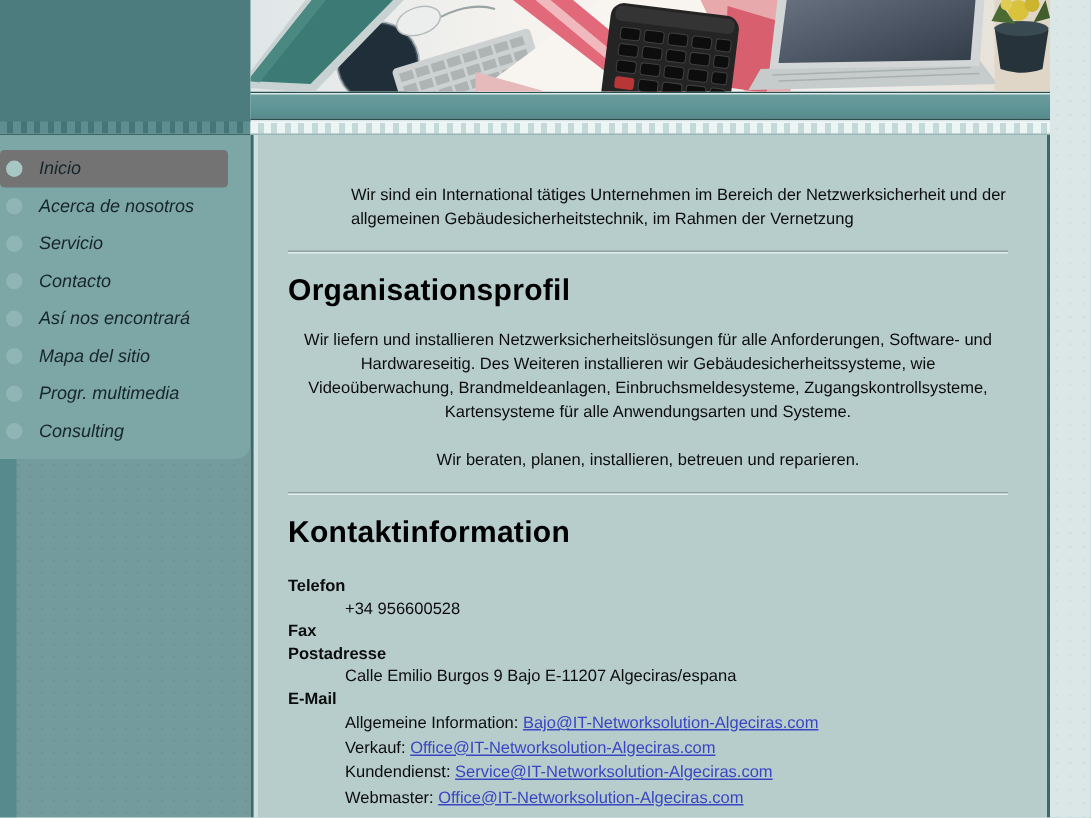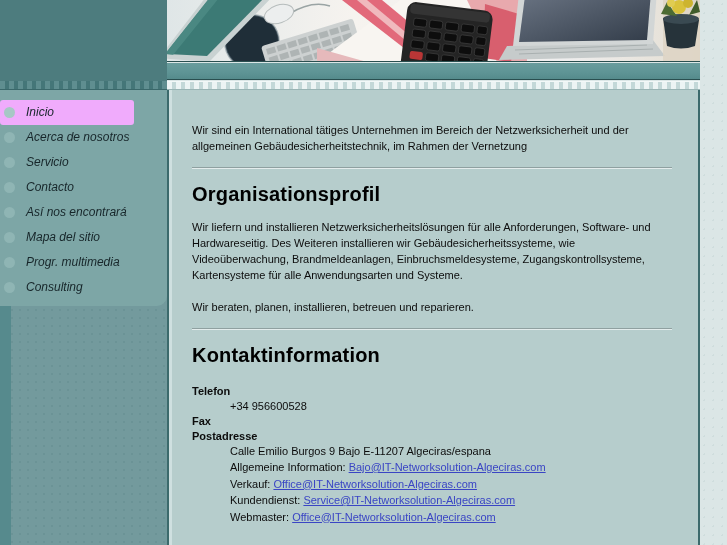--- a/index.html
+++ b/index.html
@@ -71,23 +71,23 @@
     height: 25px;
     line-height: 25px;
     padding-left: 26px;
     font-style: italic;
     font-size: 12px;
     color: #17262a;
     cursor: pointer;
     white-space: nowrap;
   }
   .menu-item.active {
-    background: #f0abfc;
+    background: #737373;
     border-radius: 3px;
-    width: 134px;
+    width: 152px;
   }
   .menu-bullet {
     position: absolute; left: 4px; top: 7px;
     width: 11px; height: 11px; border-radius: 50%;
     background: #8fb5b4;
   }
   .menu-item.active .menu-bullet { background: #a7c7c5; }
 
   
   .content {
@@ -95,36 +95,36 @@
     background: #b6cdcc;
     border-left: 2px solid #3c6a6c;
     border-right: 2px solid #3c6a6c;
     box-shadow: inset 3px 0 0 #cfe0e0;
     padding: 32px 26px 0 23px;
     color: #0c0c0c;
     font-size: 11px;
     line-height: 16px;
     overflow: hidden;
   }
-  .intro { max-width: 468px; }
+  .intro { max-width: 468px; margin-left: 42px; }
   hr.rule {
     border: none;
     border-top: 1px solid #8fa0a0;
     border-bottom: 1px solid #e3ecec;
     margin: 13px 0 0 0;
   }
   h2.section-heading {
     font-size: 20px;
     line-height: 18px;
     font-weight: bold;
     color: #000;
     margin: 16px 0 0 0;
     letter-spacing: 0.2px;
   }
-  .body-par { margin-top: 16px; max-width: 486px; }
+  .body-par { margin-top: 16px; max-width: 486px; text-align: center; }
   .contact-list { margin-top: 20px; }
   .contact-label { font-weight: bold; line-height: 15px; height: 15px; }
   .contact-value { padding-left: 38px; line-height: 15px; height: 15px; white-space: nowrap; }
   .email-row { padding-left: 38px; line-height: 16.5px; height: 16.5px; white-space: nowrap; }
   a.email-link { color: #3a45c4; text-decoration: underline; cursor: pointer; }
 </style>
 </head>
 <body>
 
 <div class="page">
@@ -304,20 +304,21 @@
     <hr class="rule">
 
     <h2 class="section-heading">Kontaktinformation</h2>
 
     <div class="contact-list">
       <div class="contact-label">Telefon</div>
       <div class="contact-value">+34 956600528</div>
       <div class="contact-label">Fax</div>
       <div class="contact-label">Postadresse</div>
       <div class="contact-value">Calle Emilio Burgos 9 Bajo E-11207 Algeciras/espana</div>
+      <div class="contact-label">E-Mail</div>
 
       <div class="email-row">
         <span>Allgemeine Information: </span><a class="email-link">Bajo@IT-Networksolution-Algeciras.com</a>
       </div>
       <div class="email-row">
         <span>Verkauf: </span><a class="email-link">Office@IT-Networksolution-Algeciras.com</a>
       </div>
       <div class="email-row">
         <span>Kundendienst: </span><a class="email-link">Service@IT-Networksolution-Algeciras.com</a>
       </div>

